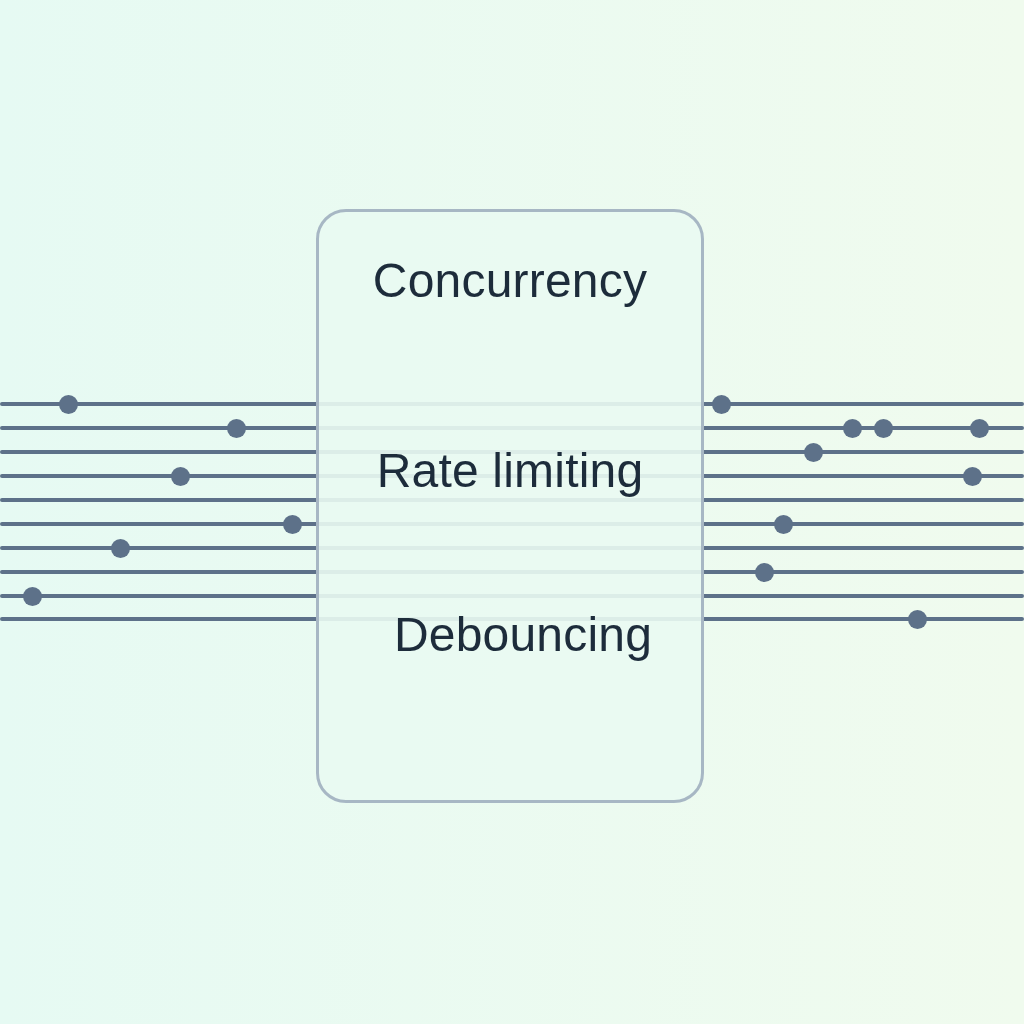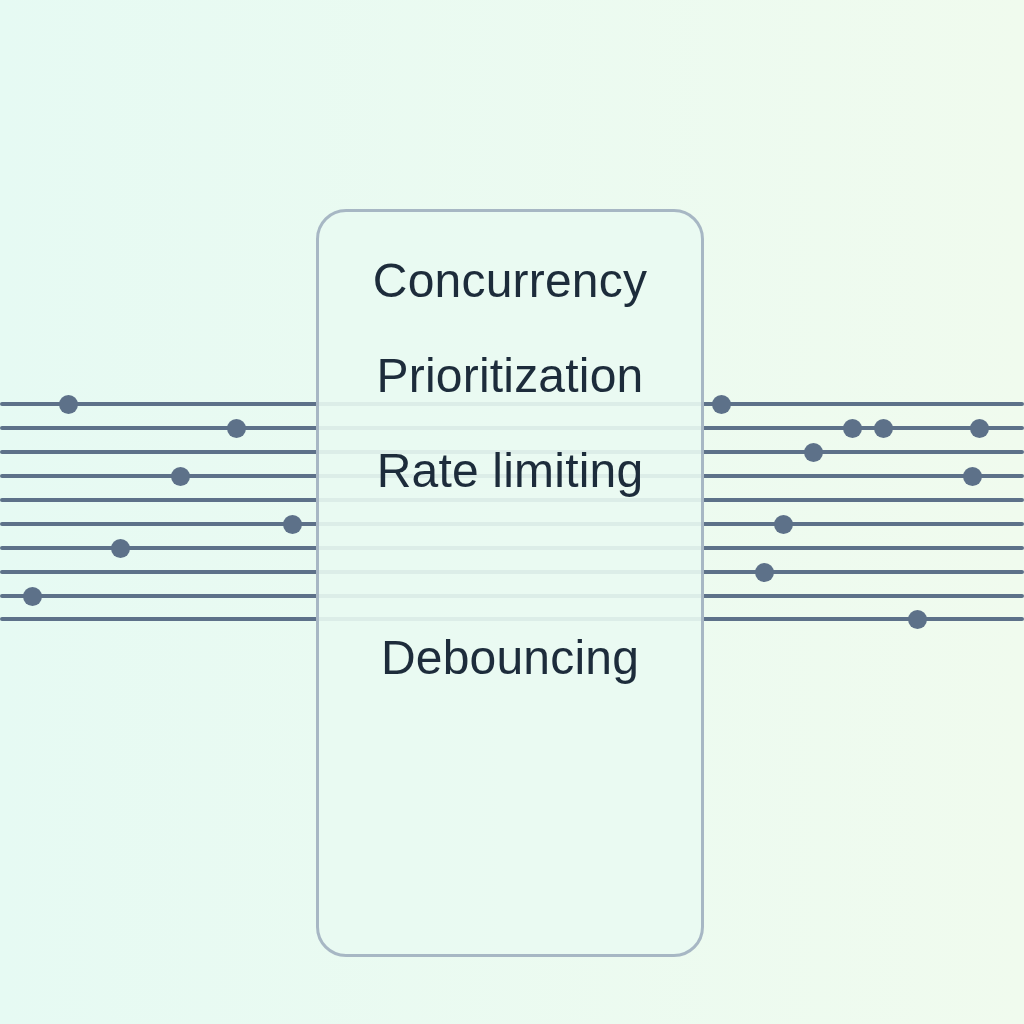--- a/index.html
+++ b/index.html
@@ -72,19 +72,18 @@
       <div class="wire-dot" style="left: 711.5px; top: 394.5px; width: 19px; height: 19px; background: rgb(93, 113, 137);"></div>
       <div class="wire-dot" style="left: 842.5px; top: 418.5px; width: 19px; height: 19px; background: rgb(93, 113, 137);"></div>
       <div class="wire-dot" style="left: 873.5px; top: 418.5px; width: 19px; height: 19px; background: rgb(93, 113, 137);"></div>
       <div class="wire-dot" style="left: 969.5px; top: 418.5px; width: 19px; height: 19px; background: rgb(93, 113, 137);"></div>
       <div class="wire-dot" style="left: 803.5px; top: 442.5px; width: 19px; height: 19px; background: rgb(93, 113, 137);"></div>
       <div class="wire-dot" style="left: 962.5px; top: 466.5px; width: 19px; height: 19px; background: rgb(93, 113, 137);"></div>
       <div class="wire-dot" style="left: 773.5px; top: 514.5px; width: 19px; height: 19px; background: rgb(93, 113, 137);"></div>
       <div class="wire-dot" style="left: 754.5px; top: 562.5px; width: 19px; height: 19px; background: rgb(93, 113, 137);"></div>
       <div class="wire-dot" style="left: 907.5px; top: 609.5px; width: 19px; height: 19px; background: rgb(93, 113, 137);"></div>
     </div>
-  <div class="card" id="concepts-card" style="left: 316px; top: 209px; width: 388px; height: 748px; border-radius: 30px; background: rgba(233, 249, 242, 0.91); border-color: rgb(167, 183, 196); border-width: 3.5px;">
+  <div class="card" id="concepts-card" style="left: 316px; top: 209px; width: 388px; height: 594px; border-radius: 30px; background: rgba(233, 249, 242, 0.91); border-color: rgb(167, 183, 196); border-width: 3.5px;">
       <div class="card-row" style="top: 68px;"><span style="color: rgb(29, 44, 59);">Concurrency</span></div>
-      <div class="card-row" style="top: 163.2px;"><span style="color: rgb(29, 44, 59);">Prioritization</span></div>
       <div class="card-row" style="top: 258.4px;"><span style="color: rgb(29, 44, 59);">Rate limiting</span></div>
-      <div class="card-row" style="top: 445px;"><span style="color: rgb(29, 44, 59);">Debouncing</span></div>
+      <div class="card-row" style="top: 422px; padding-left: 13px;"><span style="color: rgb(29, 44, 59);">Debouncing</span></div>
     </div>
 </div>
 
 </body></html>

